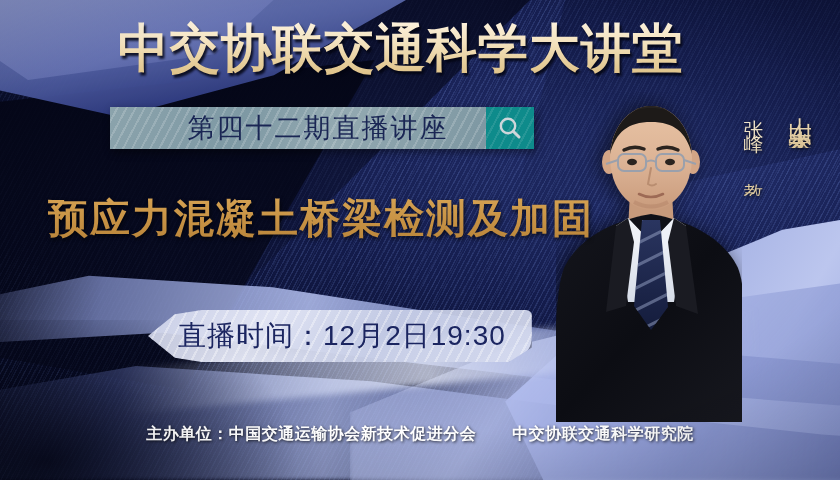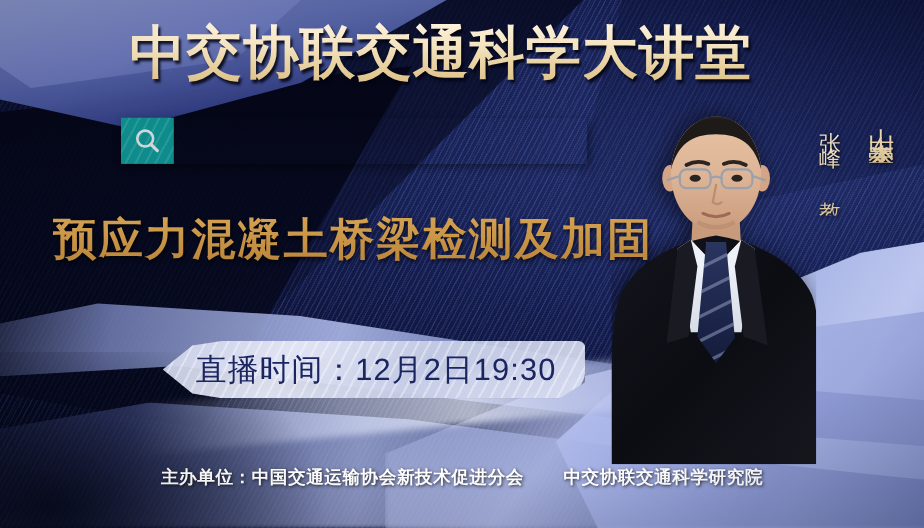--- a/index.html
+++ b/index.html
@@ -359,20 +359,23 @@
       <path d="M78 110 q17 9 34 0" stroke="rgba(170,120,95,.35)" stroke-width="4" fill="none"></path>
     </svg>
   </div>
 
   <div class="v-text v-org">山东大学齐鲁交通学院</div>
   <div class="v-text v-name">张峰  教授</div>
 
   <div class="main-title">中交协联交通科学大讲堂</div>
 
   <div class="subtitle-bar">
+    <div class="sb-fill">
+      <span class="sb-text">第四十二期直播讲座</span>
+    </div>
     <div class="sb-search">
       <svg width="26" height="26" viewBox="0 0 26 26">
         <circle cx="11" cy="11" r="7.2" fill="none" stroke="#cfd6da" stroke-width="2.4"></circle>
         <line x1="16.2" y1="16.2" x2="22" y2="22" stroke="#cfd6da" stroke-width="3" stroke-linecap="round"></line>
       </svg>
     </div>
   </div>
 
   <div class="topic-title">预应力混凝土桥梁检测及加固</div>
 

